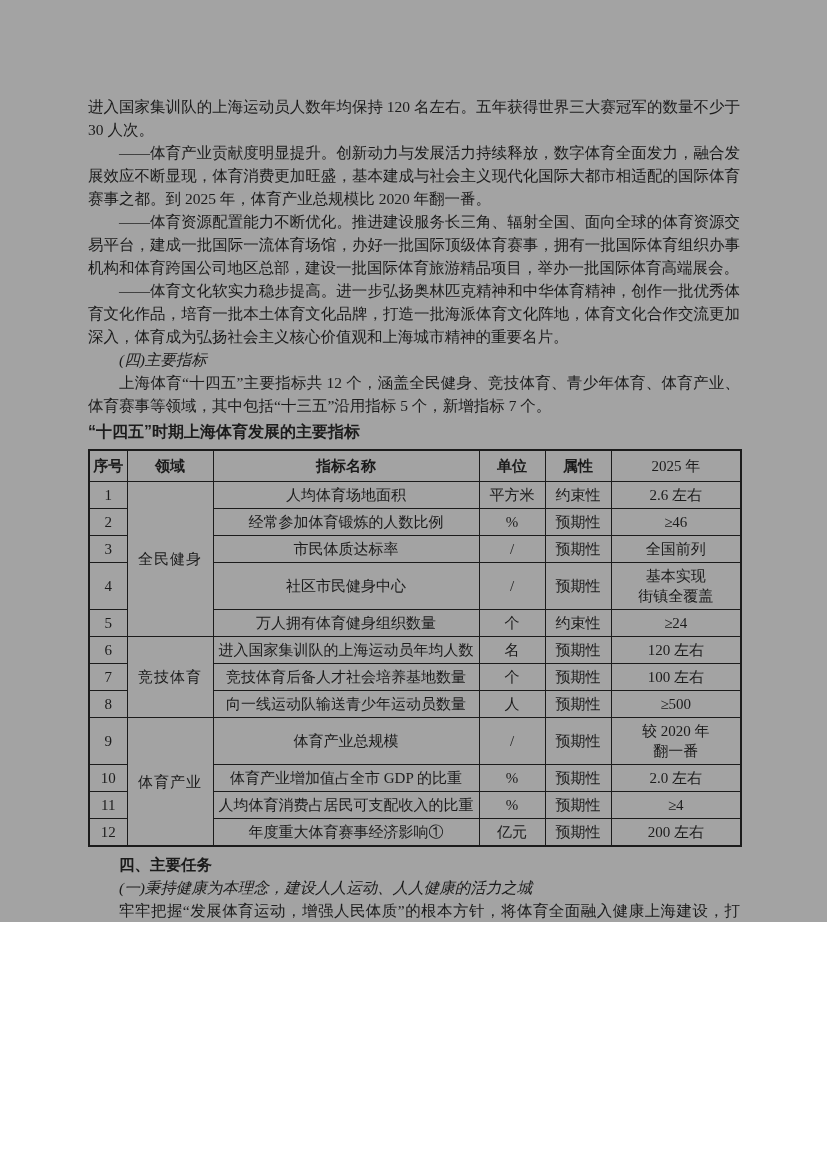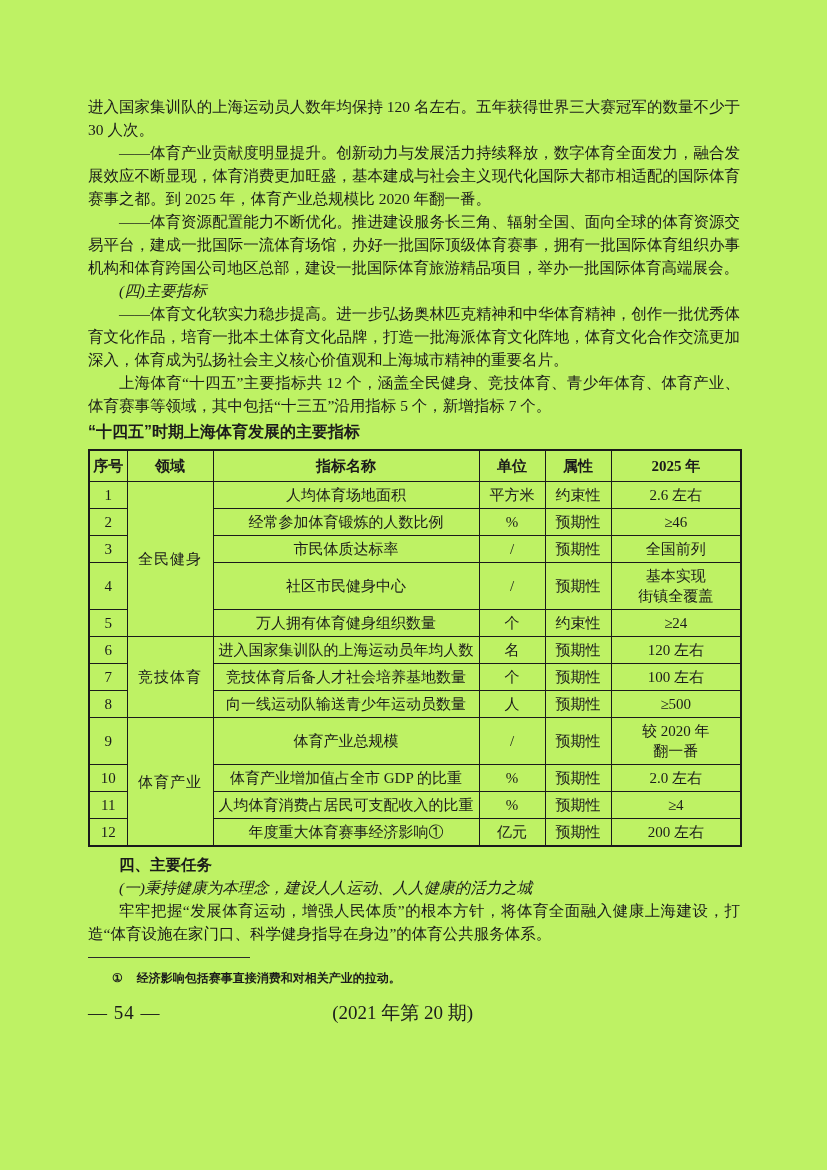--- a/index.html
+++ b/index.html
@@ -1,19 +1,19 @@
 <!DOCTYPE html>
 <html><head>
 <meta charset="utf-8">
 <style>
   html,body { margin:0; padding:0; background:#ffffff; }
   .page {
     position:relative;
-    width:827px; height:1170px;
-    background:#bef264;
+    width:827px; height:922px;
+    background:#a3a3a3;
     font-family:"Liberation Serif","DejaVu Serif",serif;
     color:#1b1b1b;
     overflow:hidden;
   }
   .content {
     position:absolute;
     left:88px; top:95px;
     width:652px;
   }
   p.body {
@@ -57,21 +57,21 @@
     line-height:20px;
     overflow:hidden;
   }
   table.indicators th {
     font-family:"Liberation Sans","DejaVu Sans",sans-serif;
     font-weight:bold;
     padding:5px 2px;
   }
   table.indicators th.serif-header {
     font-family:"Liberation Serif","DejaVu Serif",serif;
-    font-weight:bold;
+    font-weight:normal;
   }
   td.col-name { text-align:left; padding-left:12px; }
   td.col-target { white-space:pre-line; }
   td.col-field { letter-spacing:1px; }
   .footnote-rule {
     width:162px;
     border:0;
     border-top:1px solid #2a2a2a;
     margin:12px 0 0 0;
   }
@@ -95,22 +95,22 @@
 </style>
 </head>
 <body>
 
 <div class="page">
   <div class="content">
 
     <p class="body">进入国家集训队的上海运动员人数年均保持 120 名左右。五年获得世界三大赛冠军的数量不少于 30 人次。</p>
     <p class="body indent">——体育产业贡献度明显提升。创新动力与发展活力持续释放，数字体育全面发力，融合发展效应不断显现，体育消费更加旺盛，基本建成与社会主义现代化国际大都市相适配的国际体育赛事之都。到 2025 年，体育产业总规模比 2020 年翻一番。</p>
     <p class="body indent">——体育资源配置能力不断优化。推进建设服务长三角、辐射全国、面向全球的体育资源交易平台，建成一批国际一流体育场馆，办好一批国际顶级体育赛事，拥有一批国际体育组织办事机构和体育跨国公司地区总部，建设一批国际体育旅游精品项目，举办一批国际体育高端展会。</p>
+    <p class="body indent">——体育文化软实力稳步提高。进一步弘扬奥林匹克精神和中华体育精神，创作一批优秀体育文化作品，培育一批本土体育文化品牌，打造一批海派体育文化阵地，体育文化合作交流更加深入，体育成为弘扬社会主义核心价值观和上海城市精神的重要名片。</p>
     <p class="body indent kai">(四)主要指标</p>
-    <p class="body indent">——体育文化软实力稳步提高。进一步弘扬奥林匹克精神和中华体育精神，创作一批优秀体育文化作品，培育一批本土体育文化品牌，打造一批海派体育文化阵地，体育文化合作交流更加深入，体育成为弘扬社会主义核心价值观和上海城市精神的重要名片。</p>
     <p class="body indent">上海体育“十四五”主要指标共 12 个，涵盖全民健身、竞技体育、青少年体育、体育产业、体育赛事等领域，其中包括“十三五”沿用指标 5 个，新增指标 7 个。</p>
 
     <h3 class="table-title">“十四五”时期上海体育发展的主要指标</h3>
 
     <table class="indicators">
       <colgroup>
         <col style="width:38px">
         <col style="width:86px">
         <col style="width:266px">
         <col style="width:66px">

